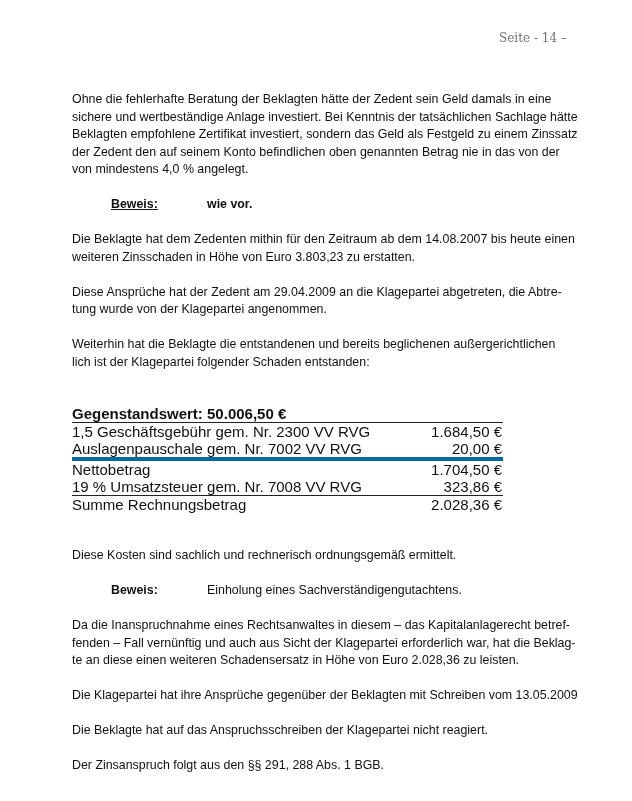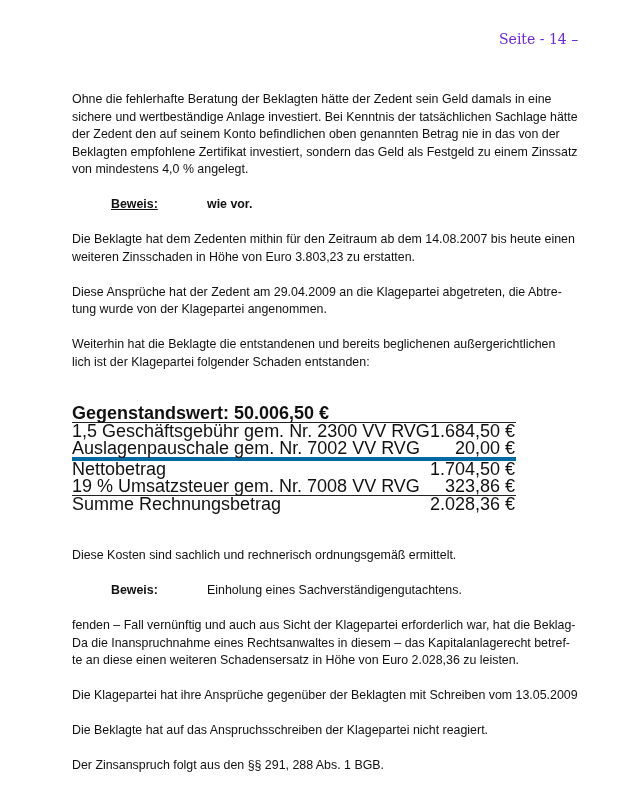--- a/index.html
+++ b/index.html
@@ -4,54 +4,54 @@
   <style>
     html, body { margin: 0; padding: 0; background: #ffffff; }
     body {
       width: 632px; height: 801px; position: relative; overflow: hidden;
       font-family: "Liberation Sans", sans-serif;
       color: #111111;
     }
     .page-header {
       position: absolute; top: 31px; left: 499px;
       font-family: "DejaVu Serif", serif;
-      font-size: 14px; color: #6d28d9; letter-spacing: 0px;
+      font-size: 12px; color: #737373; letter-spacing: 0px;
       white-space: nowrap;
     }
     .content {
       position: absolute; left: 72px; top: 91px; width: 430px;
       font-size: 12.4px; line-height: 17.5px;
     }
     .para { margin: 0; text-align: justify; }
     .line { display: block; white-space: nowrap; text-align: justify; text-align-last: justify; }
     .line.last { text-align-last: left; }
     .gap { height: 17.5px; }
     .beweis { display: flex; white-space: nowrap; margin-left: 39px; }
     .beweis-label { width: 96px; font-weight: bold; text-decoration: underline; }
     .beweis-value.bold { font-weight: bold; }
     .table-wrap { margin-top: 0; }
-    table.costs { width: 431px; border-collapse: collapse; font-size: 18px; }
+    table.costs { width: 431px; border-collapse: collapse; font-size: 15px; }
     table.costs td { padding: 0; height: 17px; line-height: 17px; white-space: nowrap; }
     table.costs td.amt { text-align: right; padding-right: 1px; }
     table.costs tr.head td { font-weight: bold; border-bottom: 1px solid #222; }
     table.costs tr.rule-top td { border-top: 4px solid #0369a1; }
     table.costs tr.total td { font-weight: normal; border-top: 1.5px solid #222; margin-top: 30px; }
   </style>
 </head>
 <body>
 
 <div class="page-header">Seite - 14 –</div>
 
 <div class="content">
 
   <p class="para">
     <span class="line">Ohne die fehlerhafte Beratung der Beklagten hätte der Zedent sein Geld damals in eine</span>
     <span class="line">sichere und wertbeständige Anlage investiert. Bei Kenntnis der tatsächlichen Sachlage hätte</span>
+    <span class="line">Beklagten empfohlene Zertifikat investiert, sondern das Geld als Festgeld zu einem Zinssatz</span>
     <span class="line">der Zedent den auf seinem Konto befindlichen oben genannten Betrag nie in das von der</span>
-    <span class="line">Beklagten empfohlene Zertifikat investiert, sondern das Geld als Festgeld zu einem Zinssatz</span>
     <span class="line last">von mindestens 4,0 % angelegt.</span>
   </p>
   <div class="gap"></div>
 
   <div class="beweis">
     <span class="beweis-label">Beweis:</span>
     <span class="beweis-value bold">wie vor.</span>
   </div>
   <div class="gap"></div>
 
@@ -109,22 +109,22 @@
   </p>
   <div class="gap"></div>
 
   <div class="beweis">
     <span class="beweis-label" style="text-decoration:none"><span style="">Beweis</span><span>:</span></span>
     <span class="beweis-value">Einholung eines Sachverständigengutachtens.</span>
   </div>
   <div class="gap"></div>
 
   <p class="para">
+    <span class="line">Da die Inanspruchnahme eines Rechtsanwaltes in diesem – das Kapitalanlagerecht betref-</span>
     <span class="line">fenden – Fall vernünftig und auch aus Sicht der Klagepartei erforderlich war, hat die Beklag-</span>
-    <span class="line">Da die Inanspruchnahme eines Rechtsanwaltes in diesem – das Kapitalanlagerecht betref-</span>
     <span class="line last">te an diese einen weiteren Schadensersatz in Höhe von Euro 2.028,36 zu leisten.</span>
   </p>
   <div class="gap"></div>
 
   <p class="para">
     <span class="line">Die Klagepartei hat ihre Ansprüche gegenüber der Beklagten mit Schreiben vom 13.05.2009</span>
   </p>
   <div class="gap"></div>
 
   <p class="para">

